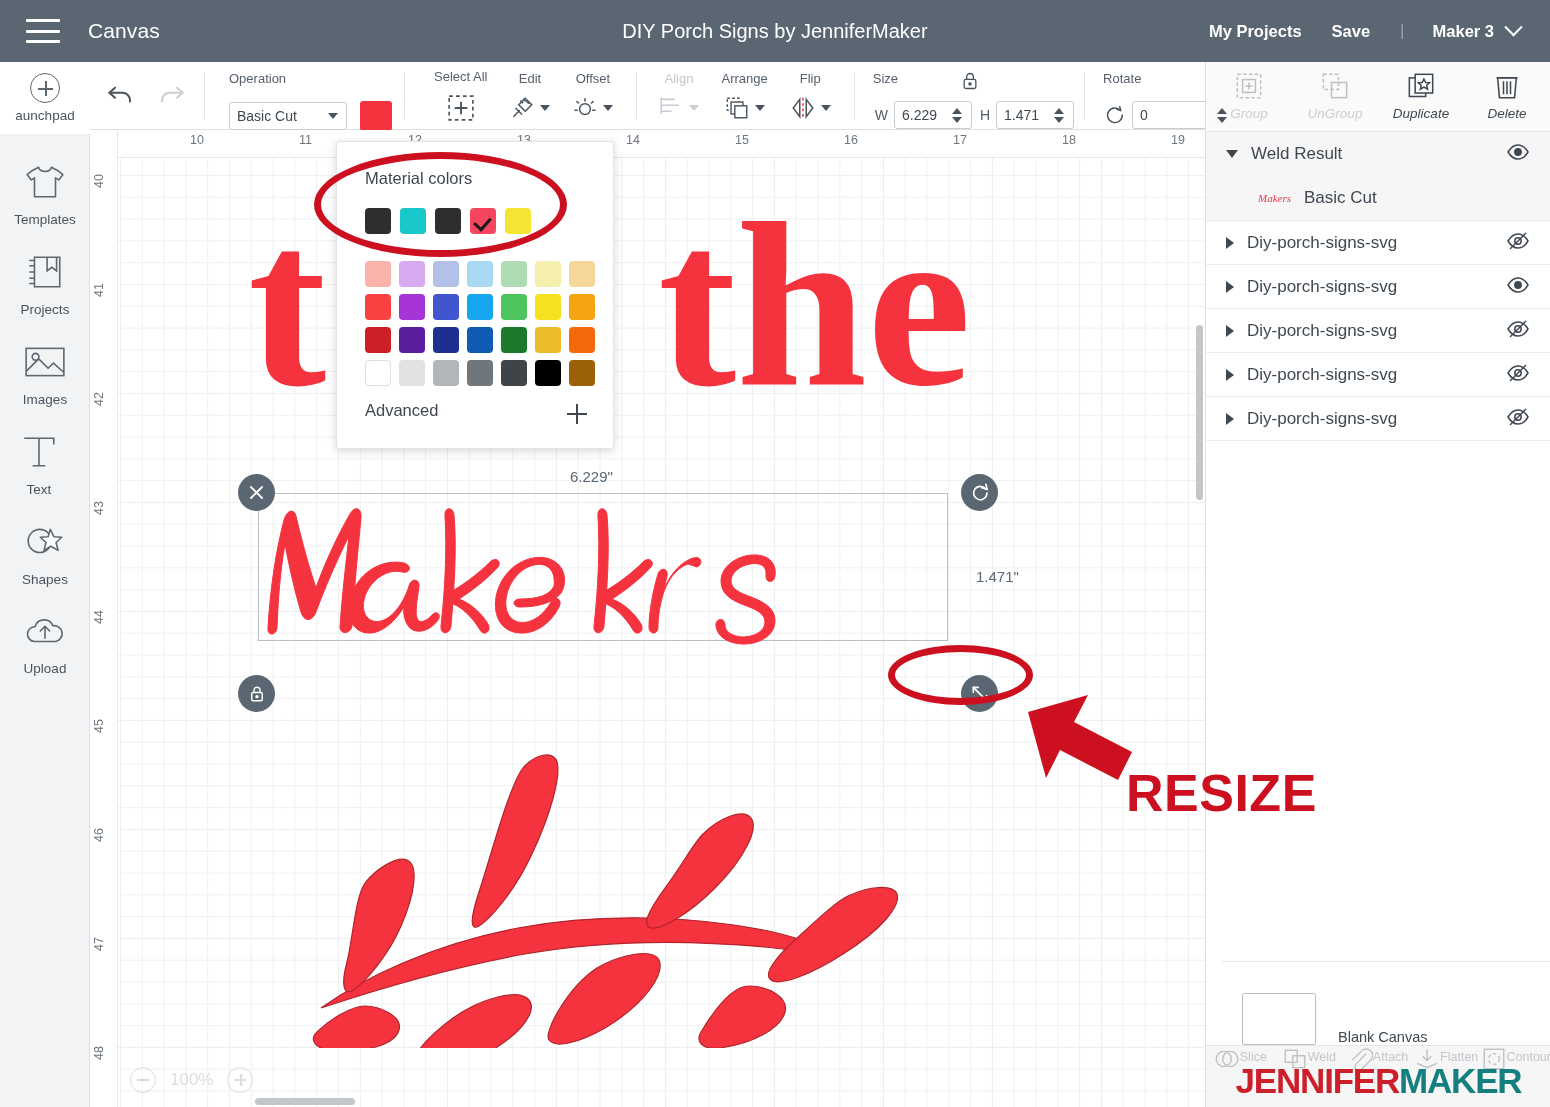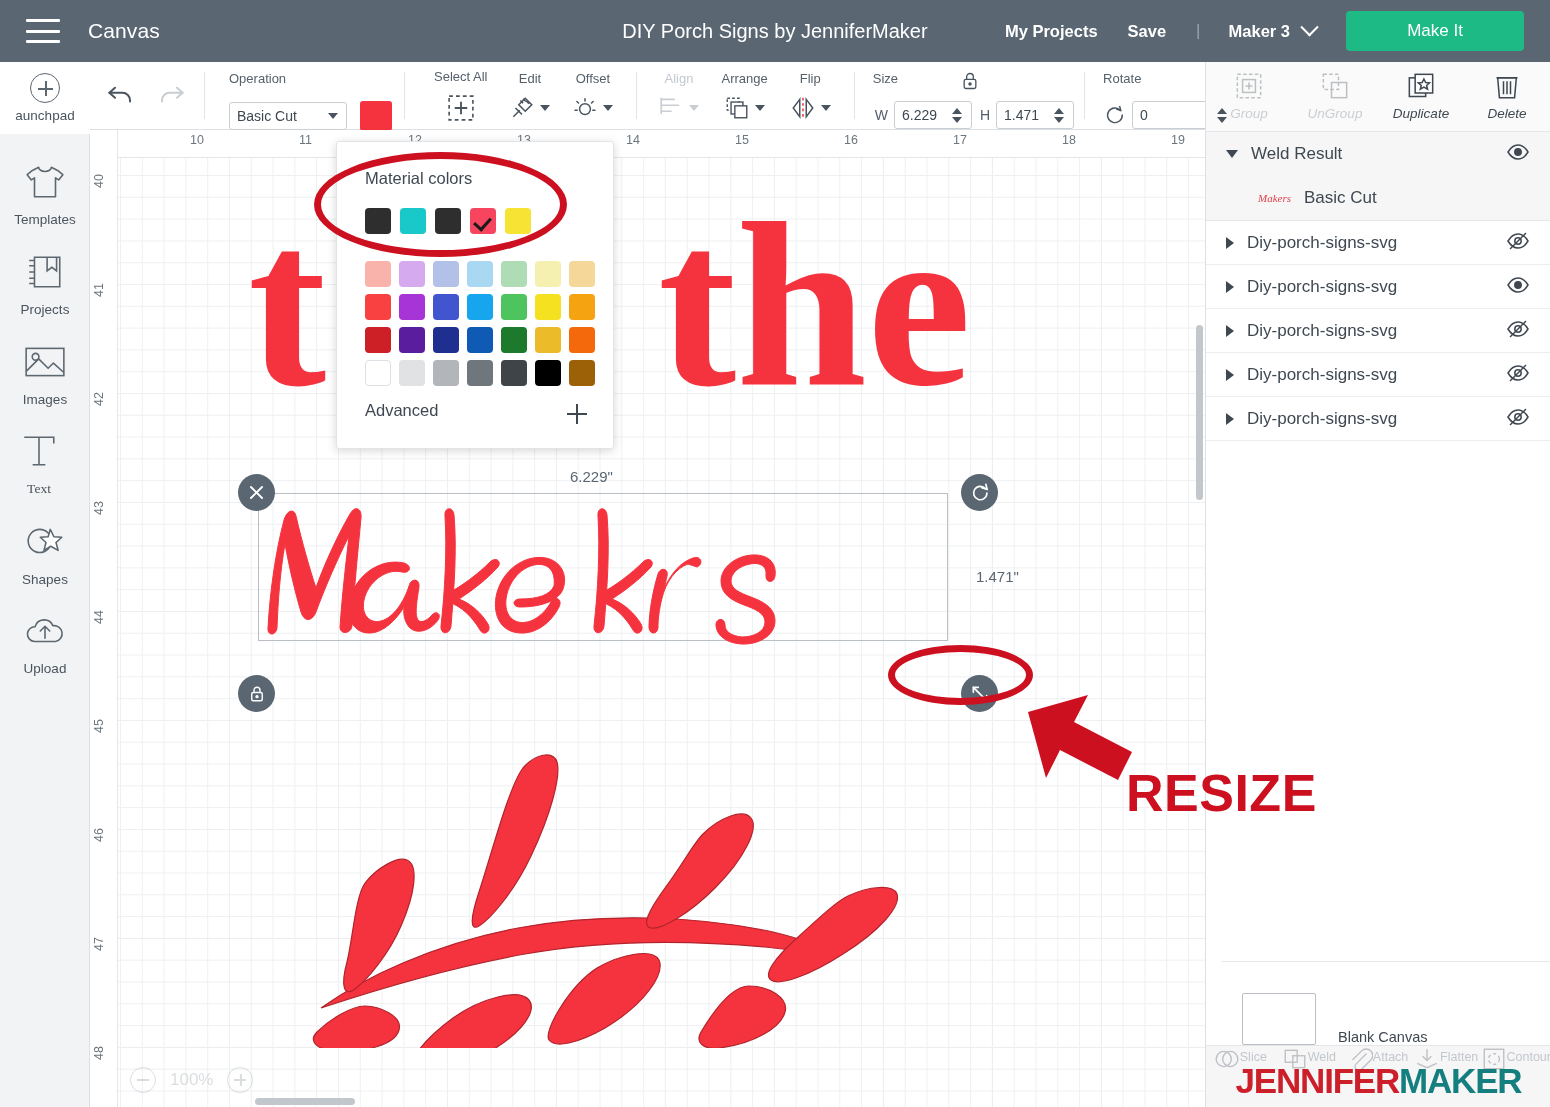--- a/index.html
+++ b/index.html
@@ -199,21 +199,20 @@
     <div class="hdr-canvas">Canvas</div>
     <div class="hdr-title">DIY Porch Signs by JenniferMaker</div>
     <div class="hdr-right">
       <div class="hdr-link">My Projects</div>
       <div class="hdr-link">Save</div>
       <div class="hdr-sep">|</div>
       <div class="hdr-machine">
         <span>Maker 3</span>
         <span class="chev"></span>
       </div>
-      <button class="makeit">Make It</button>
     </div>
   </div>
 
   <div class="toolbar">
 
     <div class="undo-redo">
       <span>
         <svg width="30" height="30" viewBox="0 0 24 24" fill="none" stroke="#4a545e" stroke-width="1.6">
           <path d="M8 7 L3.5 11 L8 15" stroke-linecap="round" stroke-linejoin="round"></path>
           <path d="M3.5 11 H14 a6 6 0 0 1 6 6 v1" stroke-linecap="round"></path>
@@ -394,21 +393,21 @@
       <span>
         <svg width="44" height="36" viewBox="0 0 42 34" fill="none" stroke="#5d6770" stroke-width="1.5">
           <rect x="3" y="4" width="36" height="26"></rect>
             <circle cx="12" cy="12" r="3.2"></circle>
           <path d="M3 26 L15 14 L24 23 L29 18 L39 27" stroke-linejoin="round"></path>
         </svg>
       </span>
       <span class="nlbl">Images</span>
     </div>
 
-    <div class="navitem" style="position:absolute;top:358px;width:78px;font-family:Liberation Serif, serif;">
+    <div class="navitem" style="position:absolute;top:358px;width:78px;">
       <span>
         <svg width="38" height="36" viewBox="0 0 36 34" fill="none" stroke="#5d6770" stroke-width="1.5">
           <path d="M4 4 H32 V10 M18 4 V30 M12 30 H24"></path>
         </svg>
       </span>
       <span class="nlbl">Text</span>
     </div>
 
     <div class="navitem" style="position:absolute;top:448px;width:90px;">
       <span>

